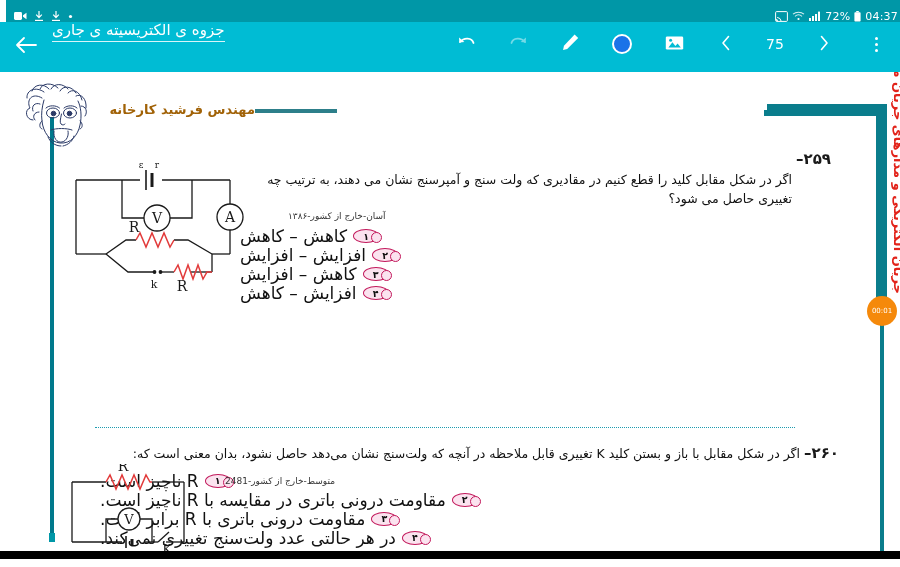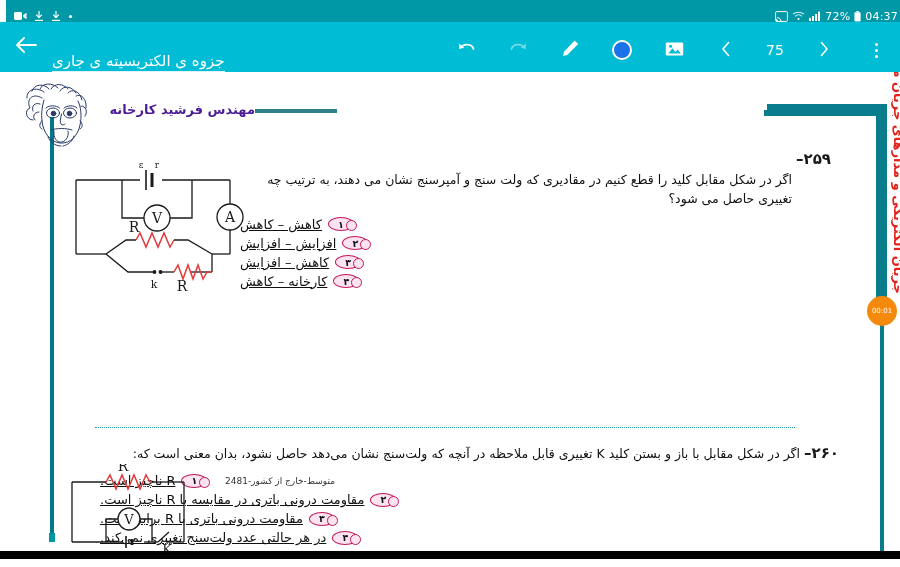--- a/index.html
+++ b/index.html
@@ -18,21 +18,21 @@
     padding: 16px 8px; color: #ffffff;
   }
   .sb-left { display: flex; align-items: center; gap: 7px; }
   .sb-right { margin-left: auto; display: flex; align-items: center; gap: 4px; font-size: 11px; letter-spacing: .2px; }
   .sb-icon { display: inline-flex; align-items: center; justify-content: center; }
   .sb-icon svg { display: block; }
 
   
   .toolbar {
     position: absolute; top: 22px; left: 0; width: 900px; height: 50px;
-    background: #00bcd4; display: flex; align-items: flex-end; color: #fff;
+    background: #00bcd4; display: flex; align-items: flex-start; color: #fff;
   }
   .tb-back { width: 52px; height: 50px; display: flex; align-items: center; justify-content: center; }
   .doc-title {
     font-size: 15px; color: #ffffff; direction: rtl;
     border-bottom: 1px solid rgba(255,255,255,.85);
     padding-bottom: 2px; line-height: 1.1;
     font-family: "DejaVu Sans", sans-serif;
   }
   .tb-right { margin-left: auto; display: flex; align-items: center; gap: 16px; padding-right: 6px; }
   .tb-btn {
@@ -52,21 +52,21 @@
   }
   .page-bottom-bar { position: absolute; left: 0; bottom: 0; width: 900px; height: 8px; background: #000; }
 
   
   .left-rule { position: absolute; left: 50px; top: 45px; width: 4px; height: 425px; background: #00798c; }
   .left-rule-cap { position: absolute; left: 49px; top: 461px; width: 6px; height: 9px; background: #0097a7; }
 
   
   .einstein { position: absolute; left: 18px; top: 8px; width: 82px; height: 70px; }
   .brand-text {
-    position: absolute; right: 0; top: 0; color: #4c1d95; font-size: 13px;
+    position: absolute; right: 0; top: 0; color: #a16207; font-size: 13px;
     direction: rtl; white-space: nowrap; font-weight: bold;
     font-family: "DejaVu Sans", sans-serif;
   }
   .brand-wrap { position: absolute; left: 120px; top: 30px; width: 135px; height: 20px; }
   .brand-bar { position: absolute; left: 255px; top: 37px; width: 82px; height: 4px; background: #2d7f8a; }
 
   
   .bracket-h { position: absolute; right: 13px; top: 32px; width: 120px; height: 12px; background: #0a7d8c; }
   .bracket-h2 { position: absolute; right: 118px; top: 38px; width: 18px; height: 6px; background: #0a7d8c; }
   .bracket-v { position: absolute; right: 13px; top: 32px; width: 11px; height: 194px; background: #0a7d8c; }
@@ -111,21 +111,21 @@
     background: #fbe3ef;
   }
   .opt-badge .cloud::before {
     content:""; position: absolute; right: -4px; top: 2px; width: 9px; height: 9px;
     border: 1.4px solid #c2185b; border-radius: 50%; background: #fbe3ef;
   }
   .opt-badge .n {
     position: relative; z-index: 2; font-size: 9.5px; color: #111; font-weight: bold;
     font-family: "DejaVu Sans", sans-serif;
   }
-  .opt-text { font-size: 13px; color: #111; font-family: "DejaVu Sans", sans-serif; white-space: nowrap; text-decoration: underline; }
+  .opt-text { font-size: 17px; color: #111; font-family: "DejaVu Sans", sans-serif; white-space: nowrap; }
 
   .divider-dotted {
     position: absolute; left: 95px; top: 355px; width: 700px; height: 0;
     border-top: 1.5px dotted #1d9bb0;
   }
 
   
   .fig { position: absolute; }
 </style>
 </head>
@@ -314,20 +314,21 @@
     <div class="chapter-label">جریان الکتریکی و مدارهای جریان مستقیم</div>
     <div class="timer-badge">00:01</div>
 
     <div class="q-block" style="right:60px; top:78px; width:600px;">
       <div class="q-head">
         <div style="display:flex; align-items:flex-start;text-align:center;">
           <span class="q-num">۲۵۹–</span>
         </div>
         <div class="q-text" style="width:552px;margin-top:20px;">اگر در شکل مقابل کلید را قطع کنیم در مقادیری که ولت سنج و آمپرسنج نشان می دهند، به ترتیب چه تغییری حاصل می شود؟</div>
       </div>
+      <div class="q-source" style="margin-top:2px; width:552px; padding-right:300px;">آسان-خارج از کشور-۱۳۸۶</div>
       <div class="options" style="margin-top:6px;">
         <div class="opt-row">
           <span class="opt-badge">
               <span class="cloud"></span>
               <span class="n">۱</span>
             </span>
           <span class="opt-text">کاهش – کاهش</span>
         </div>
         <div class="opt-row">
           <span class="opt-badge">
@@ -341,21 +342,21 @@
               <span class="cloud"></span>
               <span class="n">۳</span>
             </span>
           <span class="opt-text">کاهش – افزایش</span>
         </div>
         <div class="opt-row">
           <span class="opt-badge">
               <span class="cloud"></span>
               <span class="n">۴</span>
             </span>
-          <span class="opt-text">کارخانه – کاهش</span>
+          <span class="opt-text">افزایش – کاهش</span>
         </div>
       </div>
     </div>
 
     <div class="fig" style="left:62px; top:90px;">
       <svg width="190" height="140" viewBox="0 0 190 140">
         <g stroke="#1a1a1a" stroke-width="1.3" fill="none">
 
           <path d="M14 18 L78 18"></path>
           <path d="M100 18 L168 18"></path>

